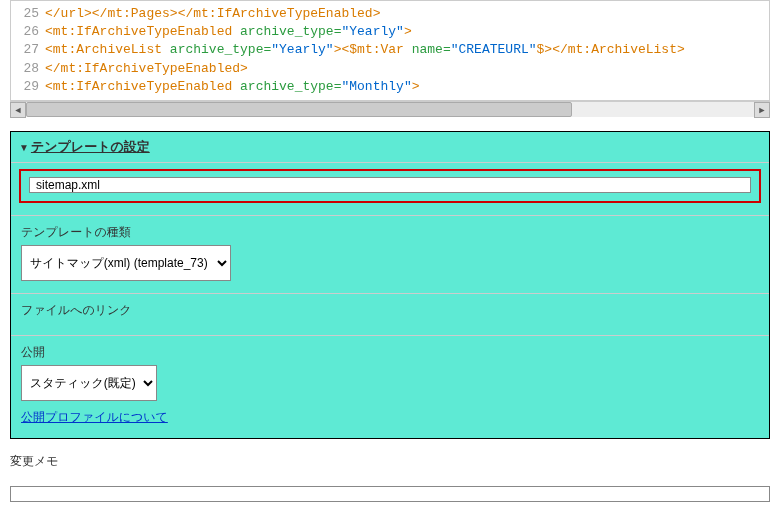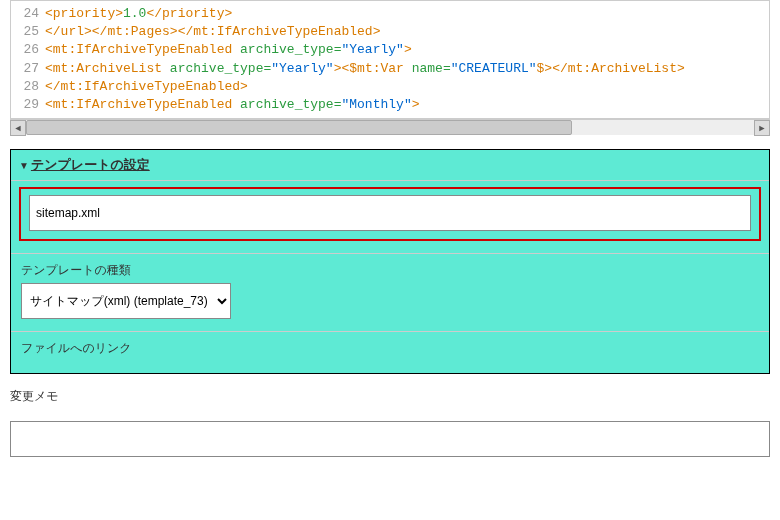--- a/index.html
+++ b/index.html
@@ -47,21 +47,21 @@
 }
 .panel-header .triangle { font-size: 10px; margin-right: 2px; }
 .panel-header .underline { text-decoration: underline; }
 
 .field-group { padding: 8px 10px 12px 10px; border-bottom: 1px solid #ccc; }
 .field-group:last-of-type { border-bottom: none; }
 .field-label { font-size: 12px; margin-bottom: 4px; display: block; }
 
 .text-input {
   width: 100%;
-  height: 36px;
+  height: 16px;
   padding: 2px 6px;
   border: 1px solid #888;
   font-size: 12px;
   background: #fff;
 }
 .select-input {
   height: 36px;
   padding: 1px 4px;
   border: 1px solid #888;
   font-size: 12px;
@@ -81,21 +81,20 @@
 
 .memo-section {
   margin: 14px 10px 0 10px;
 }
 .memo-label { font-size: 12px; margin-bottom: 16px; display: block; }
 </style>
 </head>
 <body>
 
 <div class="code-area" id="code-editor">
-    <div class="code-line"><span class="ln">24</span><span class="c-orange">&lt;priority&gt;</span><span class="c-green">1.0</span><span class="c-orange">&lt;/priority&gt;</span></div>
     <div class="code-line"><span class="ln">25</span><span class="c-orange">&lt;/url&gt;</span><span class="c-orange">&lt;/mt:Pages&gt;</span><span class="c-orange">&lt;/mt:IfArchiveTypeEnabled&gt;</span></div>
     <div class="code-line"><span class="ln">26</span><span class="c-orange">&lt;mt:IfArchiveTypeEnabled </span><span class="c-green">archive_type=</span><span class="c-blue">"Yearly"</span><span class="c-orange">&gt;</span></div>
     <div class="code-line"><span class="ln">27</span><span class="c-orange">&lt;mt:ArchiveList </span><span class="c-green">archive_type=</span><span class="c-blue">"Yearly"</span><span class="c-orange">&gt;</span><span class="c-orange">&lt;$mt:Var </span><span class="c-green">name=</span><span class="c-blue">"CREATEURL"</span><span class="c-orange">$&gt;</span><span class="c-orange">&lt;/mt:ArchiveList&gt;</span></div>
     <div class="code-line"><span class="ln">28</span><span class="c-orange">&lt;/mt:IfArchiveTypeEnabled&gt;</span></div>
     <div class="code-line"><span class="ln">29</span><span class="c-orange">&lt;mt:IfArchiveTypeEnabled </span><span class="c-green">archive_type=</span><span class="c-blue">"Monthly"</span><span class="c-orange">&gt;</span></div>
   </div>
 
 <div class="hscroll">
   <div class="hscroll-btn hscroll-left">◄</div>
   <div class="hscroll-track">
@@ -119,18 +118,27 @@
     <label class="field-label">テンプレートの種類</label>
     <select class="select-input">
       <option>サイトマップ(xml) (template_73)</option>
     </select>
   </div>
 
   <div class="field-group">
     <label class="field-label">ファイルへのリンク</label>
   </div>
 
+  <div class="field-group">
+    <label class="field-label">公開</label>
+    <select class="select-input select-small">
+      <option>スタティック(既定)</option>
+    </select>
+    <div style="margin-top:8px;">
+      <a href="#" class="link-blue">公開プロファイルについて</a>
+    </div>
+  </div>
 </div>
 
 <div class="memo-section">
   <label class="memo-label">変更メモ</label>
   <input type="text" class="text-input" value="" style="">
 </div>
 
 </body></html>

